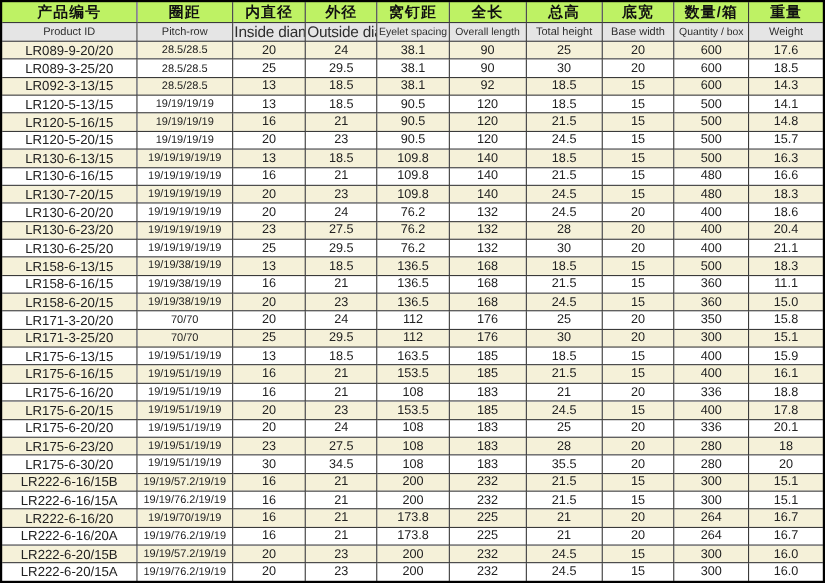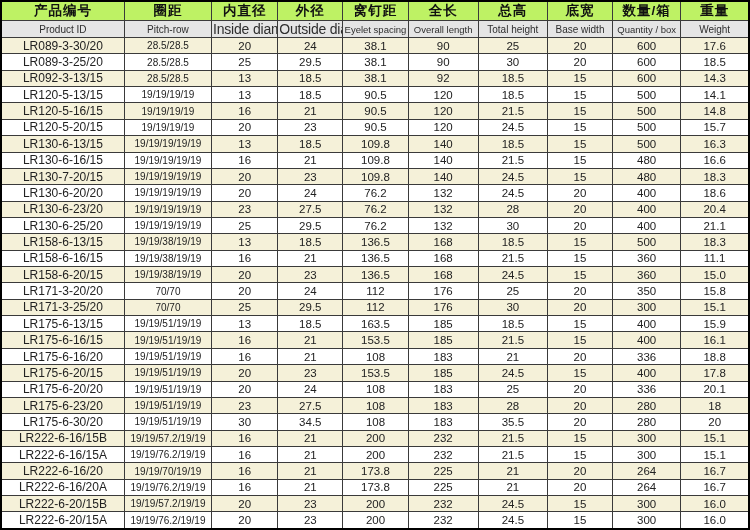--- a/index.html
+++ b/index.html
@@ -91,21 +91,21 @@
         <th class="en c5">Eyelet spacing</th>
         <th class="en c6">Overall length</th>
         <th class="en c7">Total height</th>
         <th class="en c8">Base width</th>
         <th class="en c9">Quantity / box</th>
         <th class="en c10">Weight</th>
       </tr>
   </thead>
   <tbody>
       <tr>
-        <td class="c1">LR089-3-30/20</td>
+        <td class="c1">LR089-9-20/20</td>
         <td class="c2">28.5/28.5</td>
         <td class="c3">20</td>
         <td class="c4">24</td>
         <td class="c5">38.1</td>
         <td class="c6">90</td>
         <td class="c7">25</td>
         <td class="c8">20</td>
         <td class="c9">600</td>
         <td class="c10">17.6</td>
       </tr>

